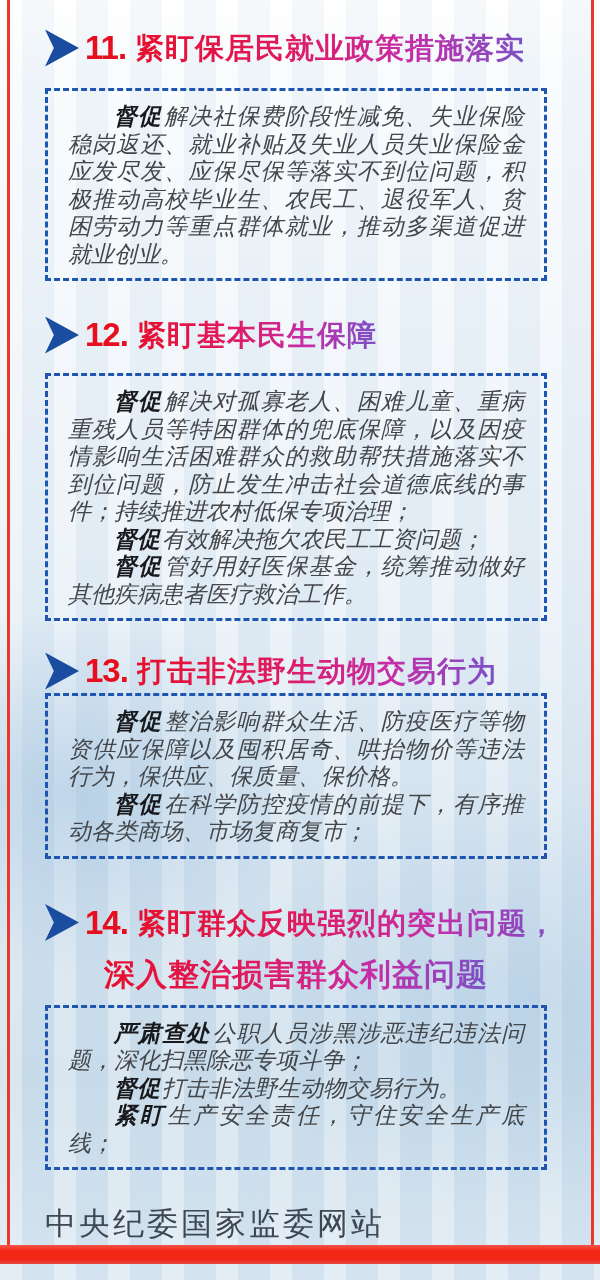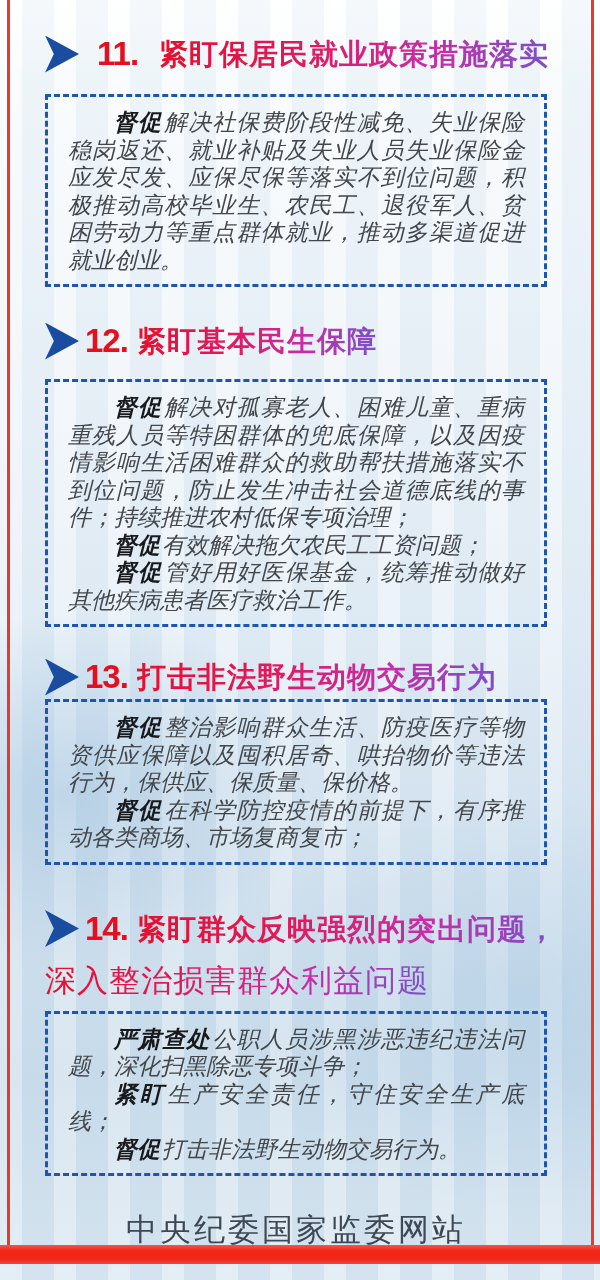--- a/index.html
+++ b/index.html
@@ -76,34 +76,34 @@
     font-size: 29px;
     font-weight: 700;
     letter-spacing: 1px;
     background: linear-gradient(90deg, #e60f2d 0%, #e01a5e 38%, #c62da8 70%, #7b51c6 100%);
     -webkit-background-clip: text;
     background-clip: text;
     color: transparent;
   }
   .sec-title-line2 {
     display: block;
-    text-align: left;
+    text-align: center;
     line-height: 44px;
     font-size: 31px;
-    font-weight: 400;
+    font-weight: 700;
     letter-spacing: 1px;
     white-space: nowrap;
   }
   .sec-title-line2 span {
     background: linear-gradient(90deg, #e60f2d 0%, #e01a5e 38%, #c62da8 70%, #7b51c6 100%);
     -webkit-background-clip: text;
     background-clip: text;
     color: transparent;
   }
-  .h11 { margin-top: 8px; margin-bottom: 20px; gap: 12px; }
+  .h11 { margin-top: 2px; margin-bottom: 20px; }
   .h12 { margin-top: 34px; margin-bottom: 18px; }
   .h13 { margin-top: 30px; margin-bottom: 2px; }
   .h14 { margin-top: 42px; margin-bottom: 8px; line-height: 44px; }
 
   
   .text-box {
     border: 3px dashed #1d55b0;
     padding: 12px 20px 10px 20px;
     font-family: "Liberation Serif", "DejaVu Serif", serif;
     font-size: 23px;
@@ -118,21 +118,21 @@
   .text-box .lead {
     font-weight: 700;
     color: #17191c;
     margin-right: 2px;
     font-family: "Liberation Serif", "DejaVu Serif", serif;
   }
 
   
   .footer-site {
     margin-top: 34px;
-    text-align: center;
+    text-align: left;
     font-size: 31px;
     line-height: 40px;
     color: #3e4854;
     letter-spacing: 3px;
     font-weight: 500;
   }
 </style>
 </head>
 <body>
 
@@ -176,21 +176,21 @@
       <span class="chevron"></span>
       <span class="sec-num">14.</span>
       <span class="sec-title">紧盯群众反映强烈的突出问题，</span>
     </div>
     <div class="sec-title-line2" style="margin-bottom:8px;">
       <span>深入整治损害群众利益问题</span>
     </div>
   </div>
   <div class="text-box">
     <p><span class="lead">严肃查处</span><span>公职人员涉黑涉恶违纪违法问题，深化扫黑除恶专项斗争；</span></p>
+    <p><span class="lead">督促</span><span>打击非法野生动物交易行为。</span></p>
     <p><span class="lead">紧盯</span><span>生产安全责任，守住安全生产底线；</span></p>
-    <p><span class="lead">督促</span><span>打击非法野生动物交易行为。</span></p>
   </div>
 
   <div class="footer-site">中央纪委国家监委网站</div>
 
 </div>
 
 <div class="bottom-bar"></div>
 
 </body></html>

